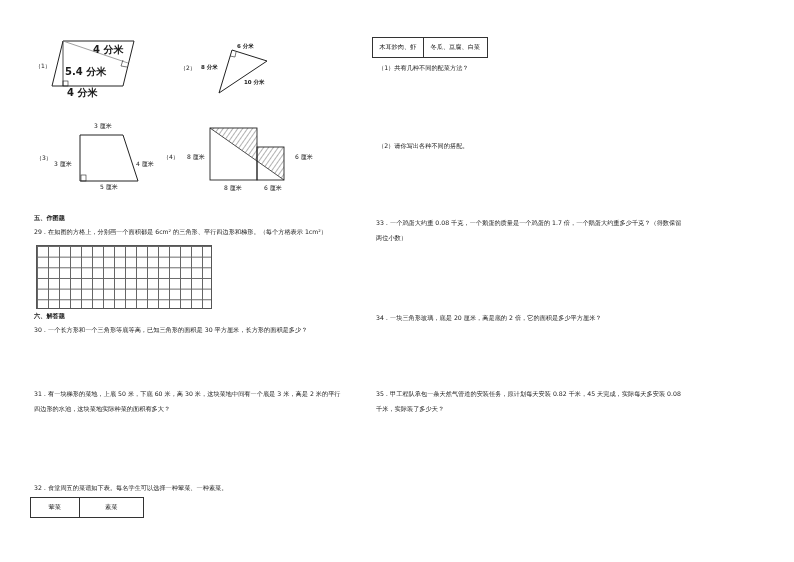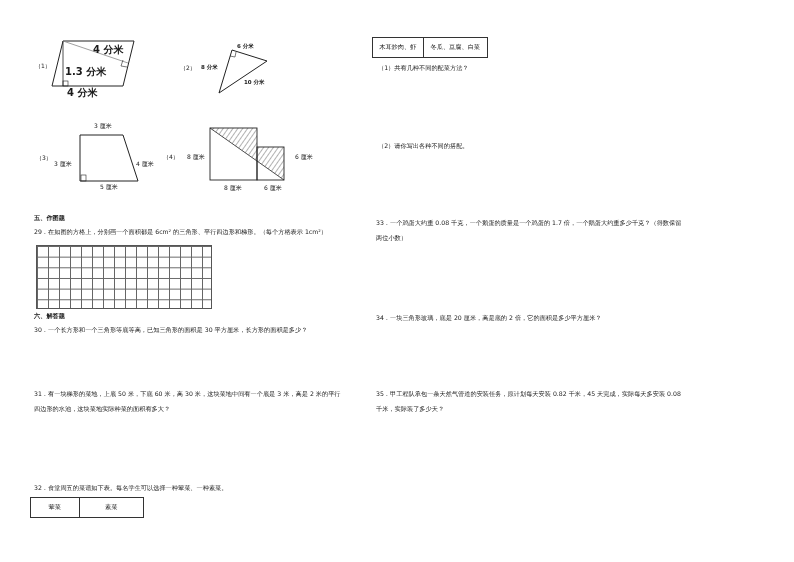--- a/index.html
+++ b/index.html
@@ -33,21 +33,21 @@
 <div>
   <svg width="794" height="562" style="left:0;top:0;">
     <polygon points="63,41 134,41 123,86 52,86" fill="none" stroke="#222" stroke-width="1"></polygon>
     <line x1="63" y1="41" x2="63" y2="86" stroke="#222" stroke-width="0.8"></line>
     <line x1="63" y1="41" x2="128" y2="63" stroke="#888" stroke-width="0.8"></line>
     <rect x="63" y="81" width="5" height="5" fill="none" stroke="#222" stroke-width="0.6"></rect>
     <polyline points="123,60 121,66 127,67" fill="none" stroke="#222" stroke-width="0.6"></polyline>
   </svg>
   <span class="abs lbl" style="left:35px;top:62px;">（1）</span>
   <span class="abs lbl-b" style="left:93px;top:43px;">4 分米</span>
-  <span class="abs lbl-b" style="left:65px;top:65px;">1.3 分米</span>
+  <span class="abs lbl-b" style="left:65px;top:65px;">5.4 分米</span>
   <span class="abs lbl-b" style="left:67px;top:86px;">4 分米</span>
 </div>
 
 <div>
   <svg width="794" height="562" style="left:0;top:0;">
     <polygon points="232,50 267,61 219,93" fill="none" stroke="#222" stroke-width="1"></polygon>
     <polyline points="230,56 235,57 236,52" fill="none" stroke="#222" stroke-width="0.6"></polyline>
   </svg>
   <span class="abs lbl" style="left:180px;top:64px;">（2）</span>
   <span class="abs lbl-b" style="left:237px;top:43px;font-size:5.5px;">6 分米</span>

